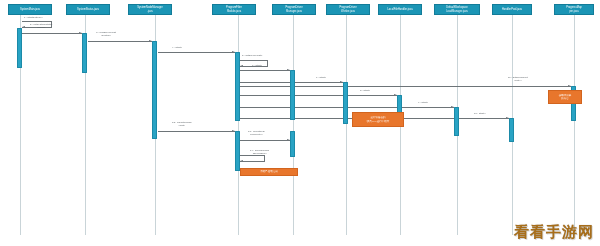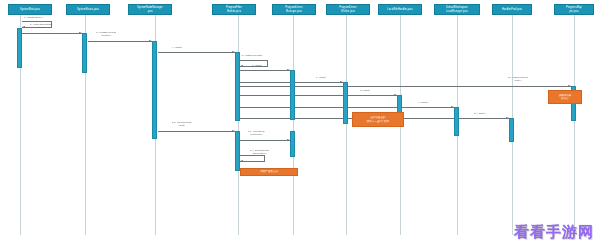--- a/index.html
+++ b/index.html
@@ -107,21 +107,21 @@
     padding:0 1px;
     overflow:hidden;
   }
 
   
   .watermark{
     position:absolute;
     right:6px;bottom:4px;
     font-size:15px;
     font-weight:bold;
-    color:#8b5cf6;
+    color:#a16207;
     text-shadow:
        0 0 1px rgba(120,120,120,.55),
        1px 1px 0 rgba(150,150,150,.35);
     letter-spacing:1px;
     opacity:.92;
     pointer-events:none;
     user-select:none;
   }
 </style>
 </head>

